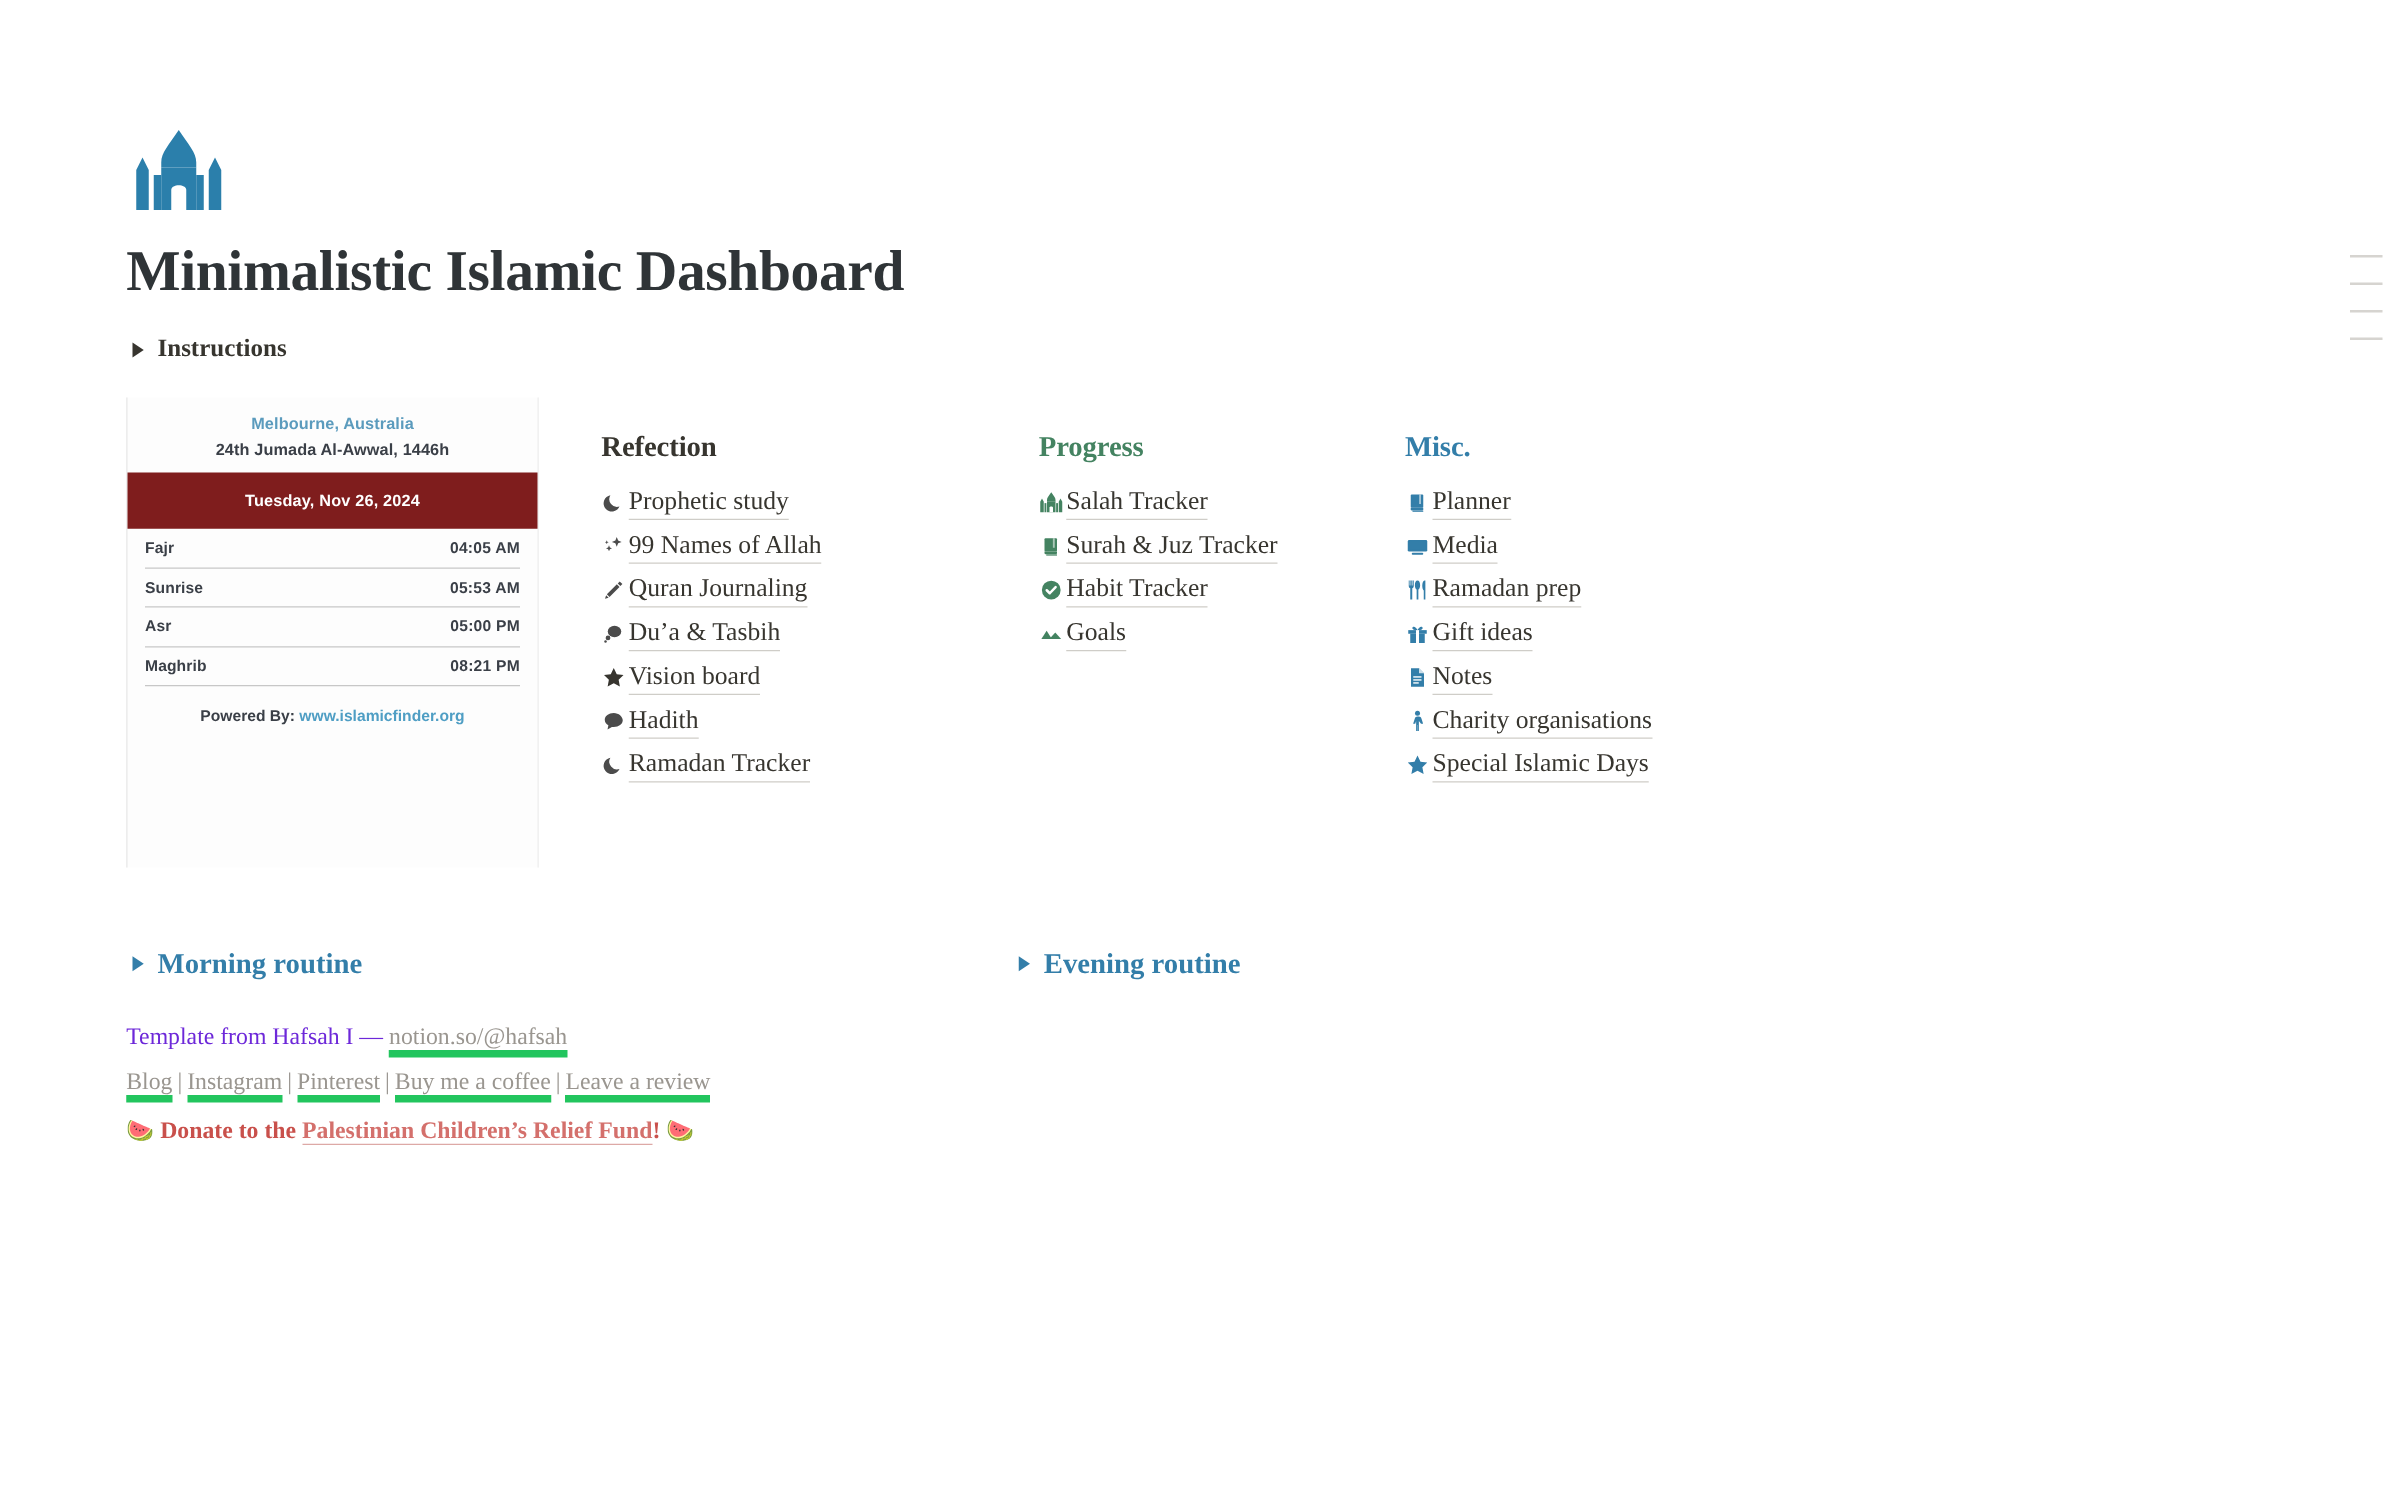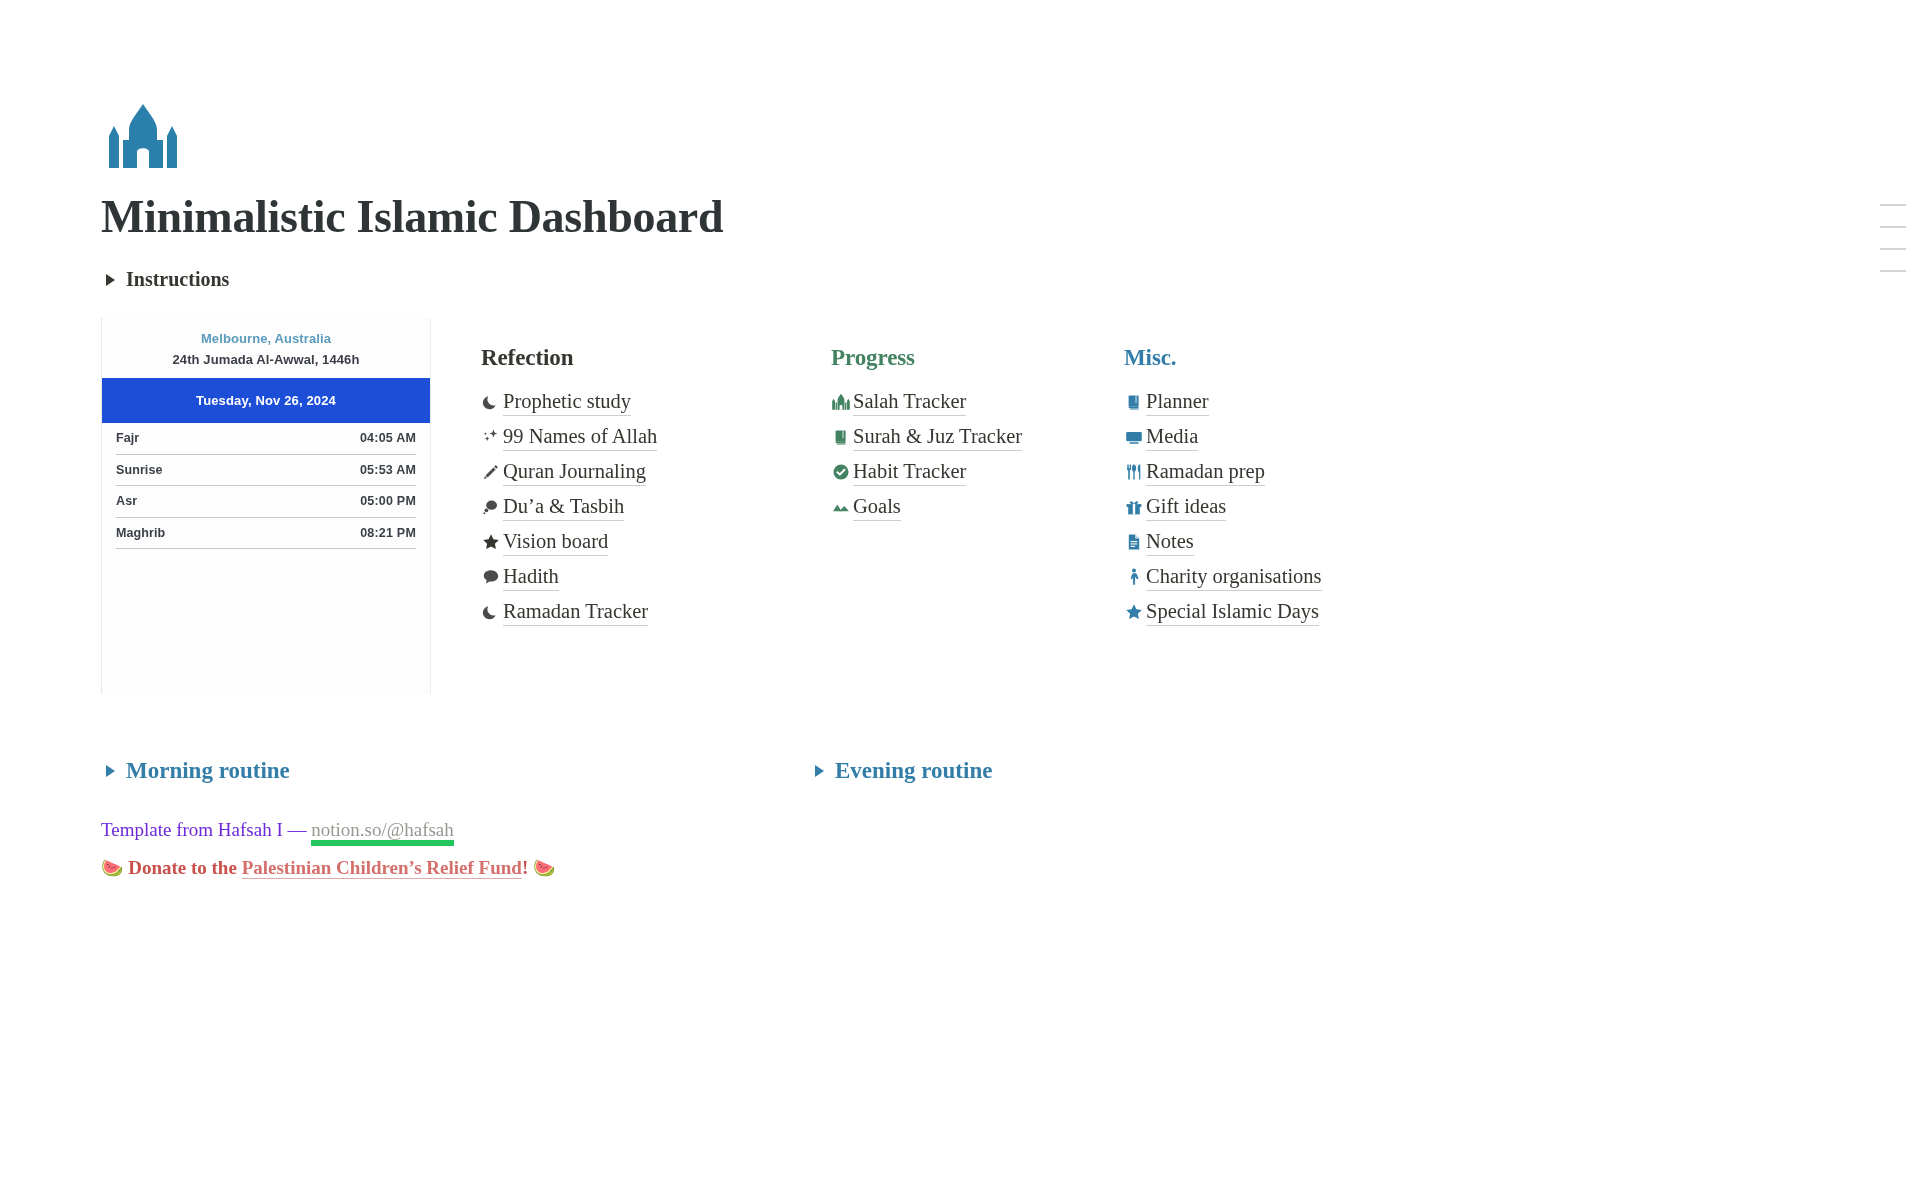--- a/index.html
+++ b/index.html
@@ -51,21 +51,21 @@
   .pw-top { padding: 12px 10px 9px 10px; text-align: center; }
   .pw-city {
     font-size: 13px; font-weight: bold; color: #5b9bbd;
     letter-spacing: 0.1px; line-height: 18px;
   }
   .pw-hijri {
     font-size: 13px; font-weight: bold; color: #3a3f47;
     letter-spacing: 0.1px; line-height: 18px; margin-top: 3px;
   }
   .pw-datebar {
-    background: #1d4ed8; color: #ffffff;
+    background: #7f1d1d; color: #ffffff;
     height: 45px; display: flex; align-items: center; justify-content: center;
     font-size: 13px; font-weight: bold; letter-spacing: 0.15px;
   }
   .pw-rows { padding: 0 14px; }
   .pw-row {
     height: 31.5px; display: flex; align-items: center;
     justify-content: space-between;
     border-bottom: 1px solid #c7c7c7;
     font-size: 12.5px; font-weight: bold; color: #3a3f47;
   }
@@ -172,20 +172,24 @@
         </div>
         <div class="pw-row">
           <span class="pw-name">Asr</span>
           <span class="pw-time">05:00 PM</span>
         </div>
         <div class="pw-row">
           <span class="pw-name">Maghrib</span>
           <span class="pw-time">08:21 PM</span>
         </div>
       </div>
+    <div class="pw-powered">
+      <span>Powered By:</span>
+      <span class="pw-link">www.islamicfinder.org</span>
+    </div>
   </div>
 
   <div class="col" id="col-refection">
     <div class="col-head">Refection</div>
     <div class="col-list">
         <div class="col-item">
           <span class="ic">
             <svg viewBox="0 0 20 20" width="20" height="20" aria-hidden="true">
               <path d="M14.6 13.2A6.2 6.2 0 0 1 7.3 4.2a6.6 6.6 0 1 0 7.3 9z" fill="#4b4b4b"></path>
             </svg>
@@ -373,20 +377,21 @@
           </span>
           <span class="lbl">Special Islamic Days</span>
         </div>
       </div>
   </div>
 
   <div class="footer">
     <div class="f-line">
       <span class="plain">Template from Hafsah I — </span><span class="f-link">notion.so/@hafsah</span>
     </div>
+    <div class="f-line" id="footer-links"><span class="f-link">Blog</span><span class="f-sep">|</span><span class="f-link">Instagram</span><span class="f-sep">|</span><span class="f-link">Pinterest</span><span class="f-sep">|</span><span class="f-link">Buy me a coffee</span><span class="f-sep">|</span><span class="f-link">Leave a review</span></div>
     <div class="f-donate">
       <span class="melon">🍉</span>
       <span class="d-text">Donate to the </span><span class="d-link">Palestinian Children’s Relief Fund</span><span class="d-text">!</span>
       <span class="melon">🍉</span>
     </div>
   </div>
 
   <div class="scrollmarks">
     <div class="mk"></div>
     <div class="mk"></div>

